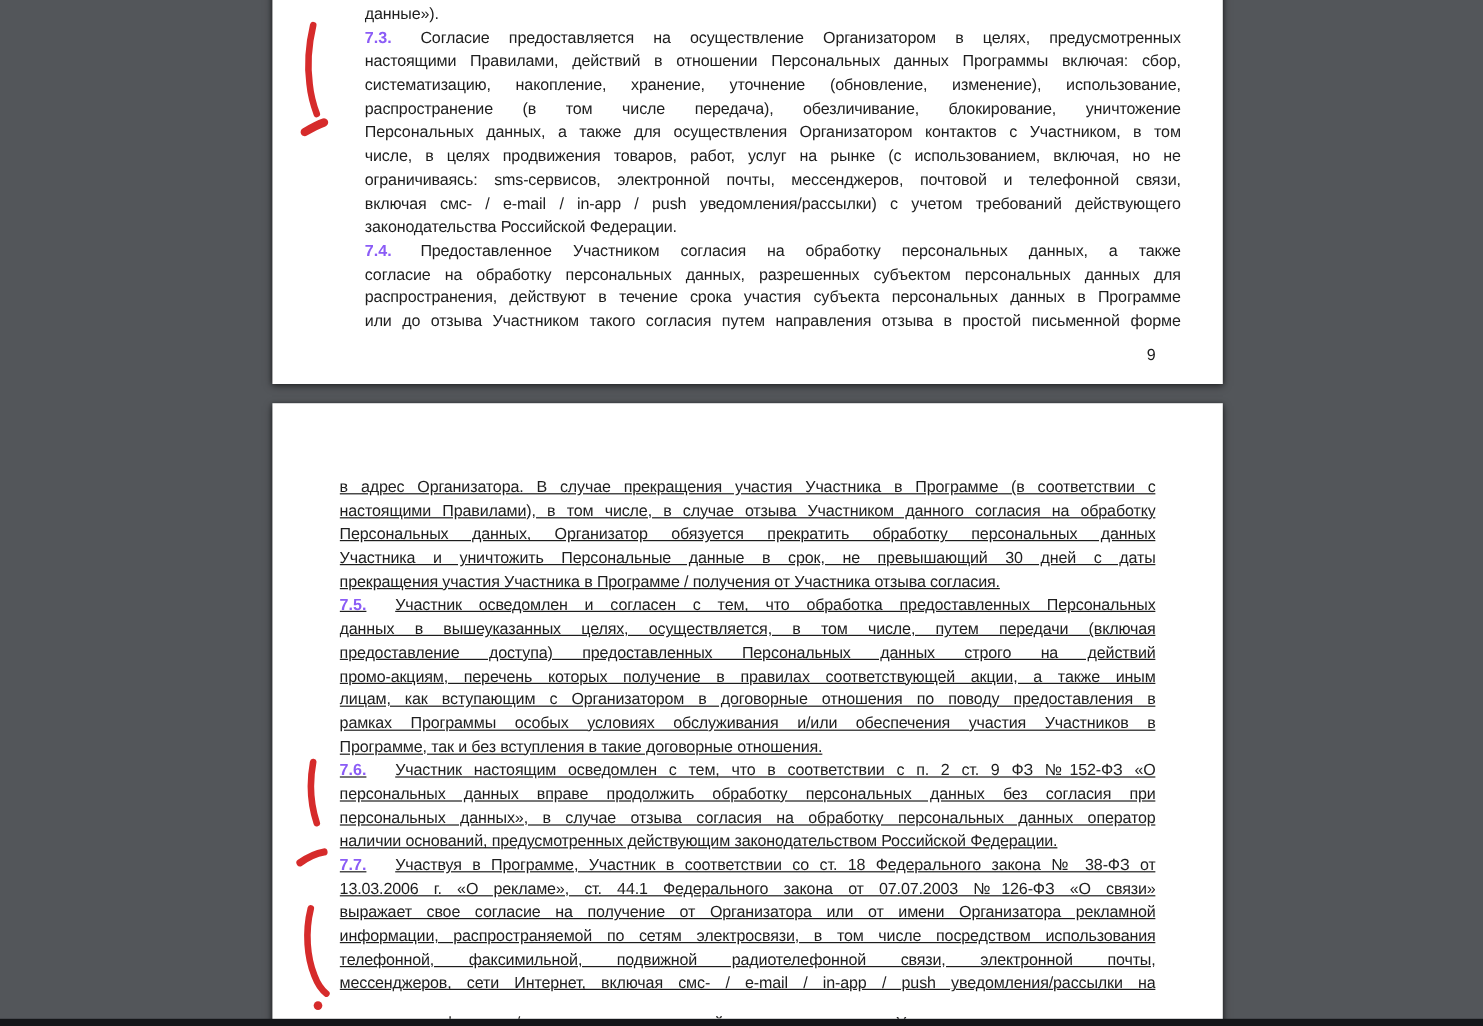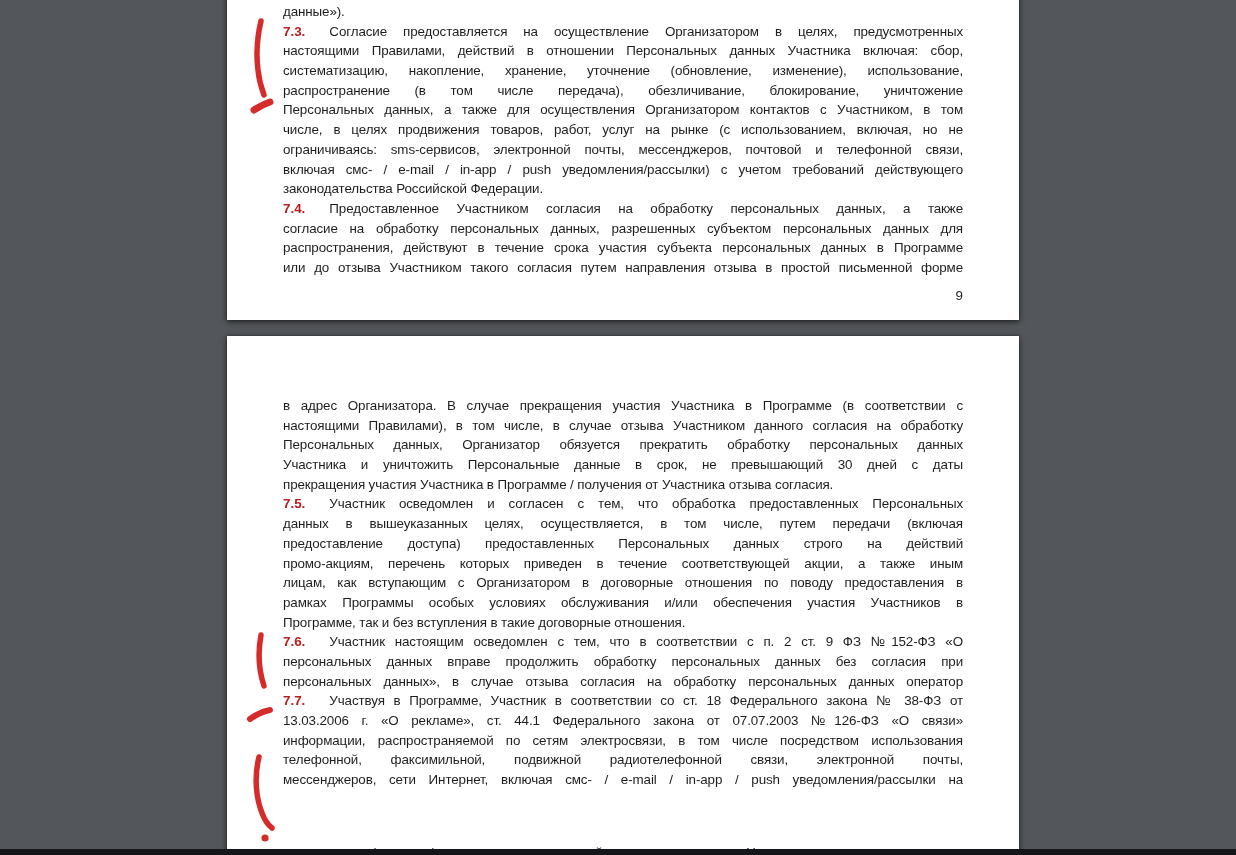--- a/index.html
+++ b/index.html
@@ -11,28 +11,28 @@
   .page{
     position:absolute;left:227px;width:792px;background:#ffffff;
     box-shadow:0 2px 6px rgba(0,0,0,.55), 0 0 3px rgba(0,0,0,.35);
   }
   #page1{top:-12px;height:332px;}
   #page2{top:336px;height:560px;}
   .textcol{
     position:absolute;left:56px;width:680px;color:#1e1e1e;
     font-size:13.4px;line-height:19.7px;letter-spacing:-0.12px;
   }
-  #page1 .textcol{top:14px;}
-  #page2 .textcol{top:60px;}
+  #page1 .textcol{top:14px;margin-left:21px;}
+  #page2 .textcol{top:60px;text-decoration:underline;}
   .line{
     height:19.7px;overflow:hidden;white-space:nowrap;
     text-align:justify;text-align-last:justify;
   }
   .line.left{text-align:left;text-align-last:left;}
-  .secnum{font-weight:700;color:#b91c1c;margin-right:24px;letter-spacing:0;}
+  .secnum{font-weight:700;color:#8b5cf6;margin-right:24px;letter-spacing:0;}
   .pagenum{
     position:absolute;top:300px;right:56px;
     font-size:13.4px;color:#1e1e1e;
   }
   .partial{
     position:absolute;left:56px;top:507px;width:680px;height:6px;
     overflow:hidden;color:#1e1e1e;font-size:13.4px;line-height:19.7px;
     letter-spacing:-0.12px;white-space:nowrap;text-align:justify;text-align-last:justify;
   }
   .annotations{position:absolute;left:0;top:0;pointer-events:none;}
@@ -40,21 +40,21 @@
 </style>
 </head>
 <body>
 
 <div class="viewer">
 
   <div class="page" id="page1">
     <div class="textcol" id="p1lines">
         <div class="line left">данные»).</div>
         <div class="line"><span class="secnum">7.3.</span>Согласие предоставляется на осуществление Организатором в целях, предусмотренных</div>
-        <div class="line">настоящими Правилами, действий в отношении Персональных данных Участника включая: сбор,</div>
+        <div class="line">настоящими Правилами, действий в отношении Персональных данных Программы включая: сбор,</div>
         <div class="line">систематизацию, накопление, хранение, уточнение (обновление, изменение), использование,</div>
         <div class="line">распространение (в том числе передача), обезличивание, блокирование, уничтожение</div>
         <div class="line">Персональных данных, а также для осуществления Организатором контактов с Участником, в том</div>
         <div class="line">числе, в целях продвижения товаров, работ, услуг на рынке (с использованием, включая, но не</div>
         <div class="line">ограничиваясь: sms-сервисов, электронной почты, мессенджеров, почтовой и телефонной связи,</div>
         <div class="line">включая смс- / e-mail / in-app / push уведомления/рассылки) с учетом требований действующего</div>
         <div class="line left">законодательства Российской Федерации.</div>
         <div class="line"><span class="secnum">7.4.</span>Предоставленное Участником согласия на обработку персональных данных, а также</div>
         <div class="line">согласие на обработку персональных данных, разрешенных субъектом персональных данных для</div>
         <div class="line">распространения, действуют в течение срока участия субъекта персональных данных в Программе</div>
@@ -66,29 +66,31 @@
   <div class="page" id="page2">
     <div class="textcol" id="p2lines">
         <div class="line">в адрес Организатора. В случае прекращения участия Участника в Программе (в соответствии с</div>
         <div class="line">настоящими Правилами), в том числе, в случае отзыва Участником данного согласия на обработку</div>
         <div class="line">Персональных данных, Организатор обязуется прекратить обработку персональных данных</div>
         <div class="line">Участника и уничтожить Персональные данные в срок, не превышающий 30 дней с даты</div>
         <div class="line left">прекращения участия Участника в Программе / получения от Участника отзыва согласия.</div>
         <div class="line"><span class="secnum">7.5.</span>Участник осведомлен и согласен с тем, что обработка предоставленных Персональных</div>
         <div class="line">данных в вышеуказанных целях, осуществляется, в том числе, путем передачи (включая</div>
         <div class="line">предоставление доступа) предоставленных Персональных данных строго на действий</div>
-        <div class="line">промо-акциям, перечень которых приведен в течение соответствующей акции, а также иным</div>
+        <div class="line">промо-акциям, перечень которых получение в правилах соответствующей акции, а также иным</div>
         <div class="line">лицам, как вступающим с Организатором в договорные отношения по поводу предоставления в</div>
         <div class="line">рамках Программы особых условиях обслуживания и/или обеспечения участия Участников в</div>
         <div class="line left">Программе, так и без вступления в такие договорные отношения.</div>
         <div class="line"><span class="secnum">7.6.</span>Участник настоящим осведомлен с тем, что в соответствии с п. 2 ст. 9 ФЗ №152-ФЗ «О</div>
         <div class="line">персональных данных вправе продолжить обработку персональных данных без согласия при</div>
         <div class="line">персональных данных», в случае отзыва согласия на обработку персональных данных оператор</div>
+        <div class="line left">наличии оснований, предусмотренных действующим законодательством Российской Федерации.</div>
         <div class="line"><span class="secnum">7.7.</span>Участвуя в Программе, Участник в соответствии со ст. 18 Федерального закона № 38-ФЗ от</div>
         <div class="line">13.03.2006 г. «О рекламе», ст. 44.1 Федерального закона от 07.07.2003 №126-ФЗ «О связи»</div>
+        <div class="line">выражает свое согласие на получение от Организатора или от имени Организатора рекламной</div>
         <div class="line">информации, распространяемой по сетям электросвязи, в том числе посредством использования</div>
         <div class="line">телефонной, факсимильной, подвижной радиотелефонной связи, электронной почты,</div>
         <div class="line">мессенджеров, сети Интернет, включая смс- / e-mail / in-app / push уведомления/рассылки на</div>
       </div>
     <div class="partial">номера телефонов и/или адреса электронной почты, указанные Участником при регистрации в</div>
   </div>
 
   <svg class="annotations" id="marks" width="1236" height="855" viewBox="0 0 1236 855">
       <path d="M261,21 C257,38 256,55 258,70 C259,80 261,87 264,95" fill="none" stroke="#d62b2b" stroke-width="5.5" stroke-linecap="round"></path>
       <path d="M270,102 C264,104 259,107 254,110" fill="none" stroke="#d62b2b" stroke-width="7" stroke-linecap="round"></path>

